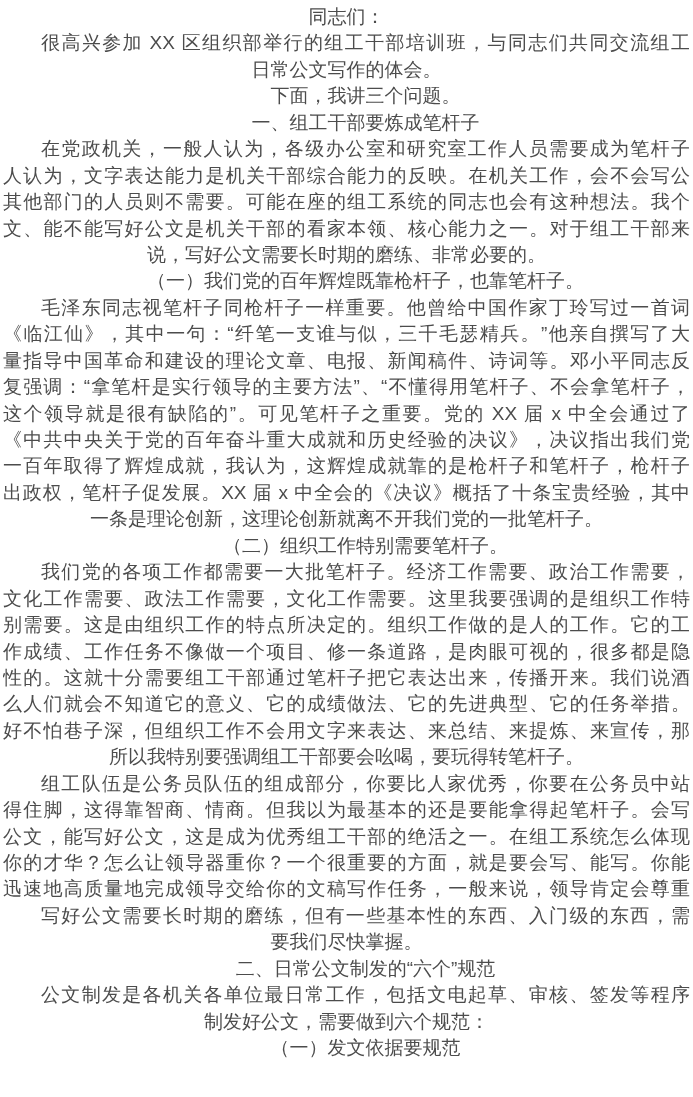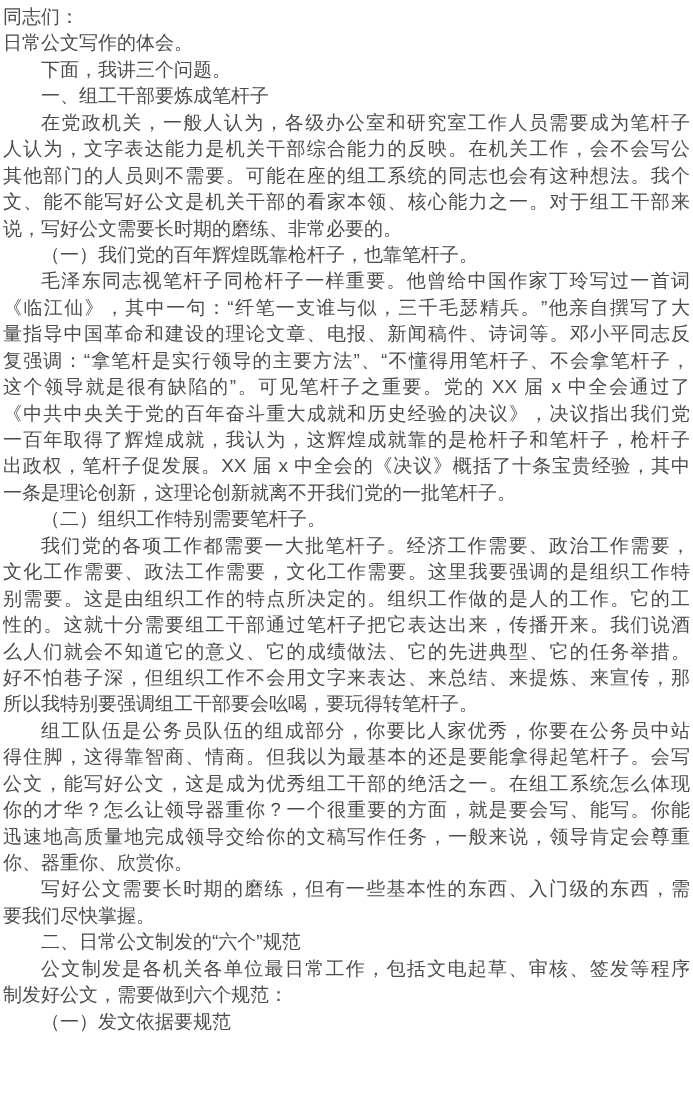--- a/index.html
+++ b/index.html
@@ -17,35 +17,36 @@
     overflow: hidden;
     padding: 4px 3px 0 3px;
     background: #ffffff;
   }
   .line {
     font-size: 19px;
     line-height: 26.45px;
     height: 26.45px;
     overflow: hidden;
     color: inherit;
-    text-align: left;
+    text-align: center;
     letter-spacing: 0;
   }
   .line.indent { text-indent: 2em; }
   .line.just {
     text-align: justify;
     text-align-last: justify;
   }
 </style>
 </head>
 <body style="color: rgb(76, 76, 76); background: rgb(255, 255, 255);">
 
 <div class="page">
   <div id="doc-body">
       <div class="line">同志们：</div>
+      <div class="line indent just">很高兴参加 XX 区组织部举行的组工干部培训班，与同志们共同交流组工</div>
       <div class="line">日常公文写作的体会。</div>
       <div class="line indent">下面，我讲三个问题。</div>
       <div class="line indent">一、组工干部要炼成笔杆子</div>
       <div class="line indent just">在党政机关，一般人认为，各级办公室和研究室工作人员需要成为笔杆子</div>
       <div class="line just">人认为，文字表达能力是机关干部综合能力的反映。在机关工作，会不会写公</div>
       <div class="line just">其他部门的人员则不需要。可能在座的组工系统的同志也会有这种想法。我个</div>
       <div class="line just">文、能不能写好公文是机关干部的看家本领、核心能力之一。对于组工干部来</div>
       <div class="line">说，写好公文需要长时期的磨练、非常必要的。</div>
       <div class="line indent">（一）我们党的百年辉煌既靠枪杆子，也靠笔杆子。</div>
       <div class="line indent just">毛泽东同志视笔杆子同枪杆子一样重要。他曾给中国作家丁玲写过一首词</div>
@@ -54,30 +55,30 @@
       <div class="line just">复强调：“拿笔杆是实行领导的主要方法”、“不懂得用笔杆子、不会拿笔杆子，</div>
       <div class="line just">这个领导就是很有缺陷的”。可见笔杆子之重要。党的 XX 届 x 中全会通过了</div>
       <div class="line just">《中共中央关于党的百年奋斗重大成就和历史经验的决议》，决议指出我们党</div>
       <div class="line just">一百年取得了辉煌成就，我认为，这辉煌成就靠的是枪杆子和笔杆子，枪杆子</div>
       <div class="line just">出政权，笔杆子促发展。XX 届 x 中全会的《决议》概括了十条宝贵经验，其中</div>
       <div class="line">一条是理论创新，这理论创新就离不开我们党的一批笔杆子。</div>
       <div class="line indent">（二）组织工作特别需要笔杆子。</div>
       <div class="line indent just">我们党的各项工作都需要一大批笔杆子。经济工作需要、政治工作需要，</div>
       <div class="line just">文化工作需要、政法工作需要，文化工作需要。这里我要强调的是组织工作特</div>
       <div class="line just">别需要。这是由组织工作的特点所决定的。组织工作做的是人的工作。它的工</div>
+      <div class="line just">作成绩、工作任务不像做一个项目、修一条道路，是肉眼可视的，很多都是隐</div>
       <div class="line just">性的。这就十分需要组工干部通过笔杆子把它表达出来，传播开来。我们说酒</div>
       <div class="line just">么人们就会不知道它的意义、它的成绩做法、它的先进典型、它的任务举措。</div>
       <div class="line just">好不怕巷子深，但组织工作不会用文字来表达、来总结、来提炼、来宣传，那</div>
       <div class="line">所以我特别要强调组工干部要会吆喝，要玩得转笔杆子。</div>
       <div class="line indent just">组工队伍是公务员队伍的组成部分，你要比人家优秀，你要在公务员中站</div>
       <div class="line just">得住脚，这得靠智商、情商。但我以为最基本的还是要能拿得起笔杆子。会写</div>
       <div class="line just">公文，能写好公文，这是成为优秀组工干部的绝活之一。在组工系统怎么体现</div>
       <div class="line just">你的才华？怎么让领导器重你？一个很重要的方面，就是要会写、能写。你能</div>
       <div class="line just">迅速地高质量地完成领导交给你的文稿写作任务，一般来说，领导肯定会尊重</div>
-      <div class="line">你、器重你、欣赏你。</div>
       <div class="line indent just">写好公文需要长时期的磨练，但有一些基本性的东西、入门级的东西，需</div>
       <div class="line">要我们尽快掌握。</div>
       <div class="line indent">二、日常公文制发的“六个”规范</div>
       <div class="line indent just">公文制发是各机关各单位最日常工作，包括文电起草、审核、签发等程序</div>
       <div class="line">制发好公文，需要做到六个规范：</div>
       <div class="line indent">（一）发文依据要规范</div>
     </div>
 </div>
 
 </body></html>

